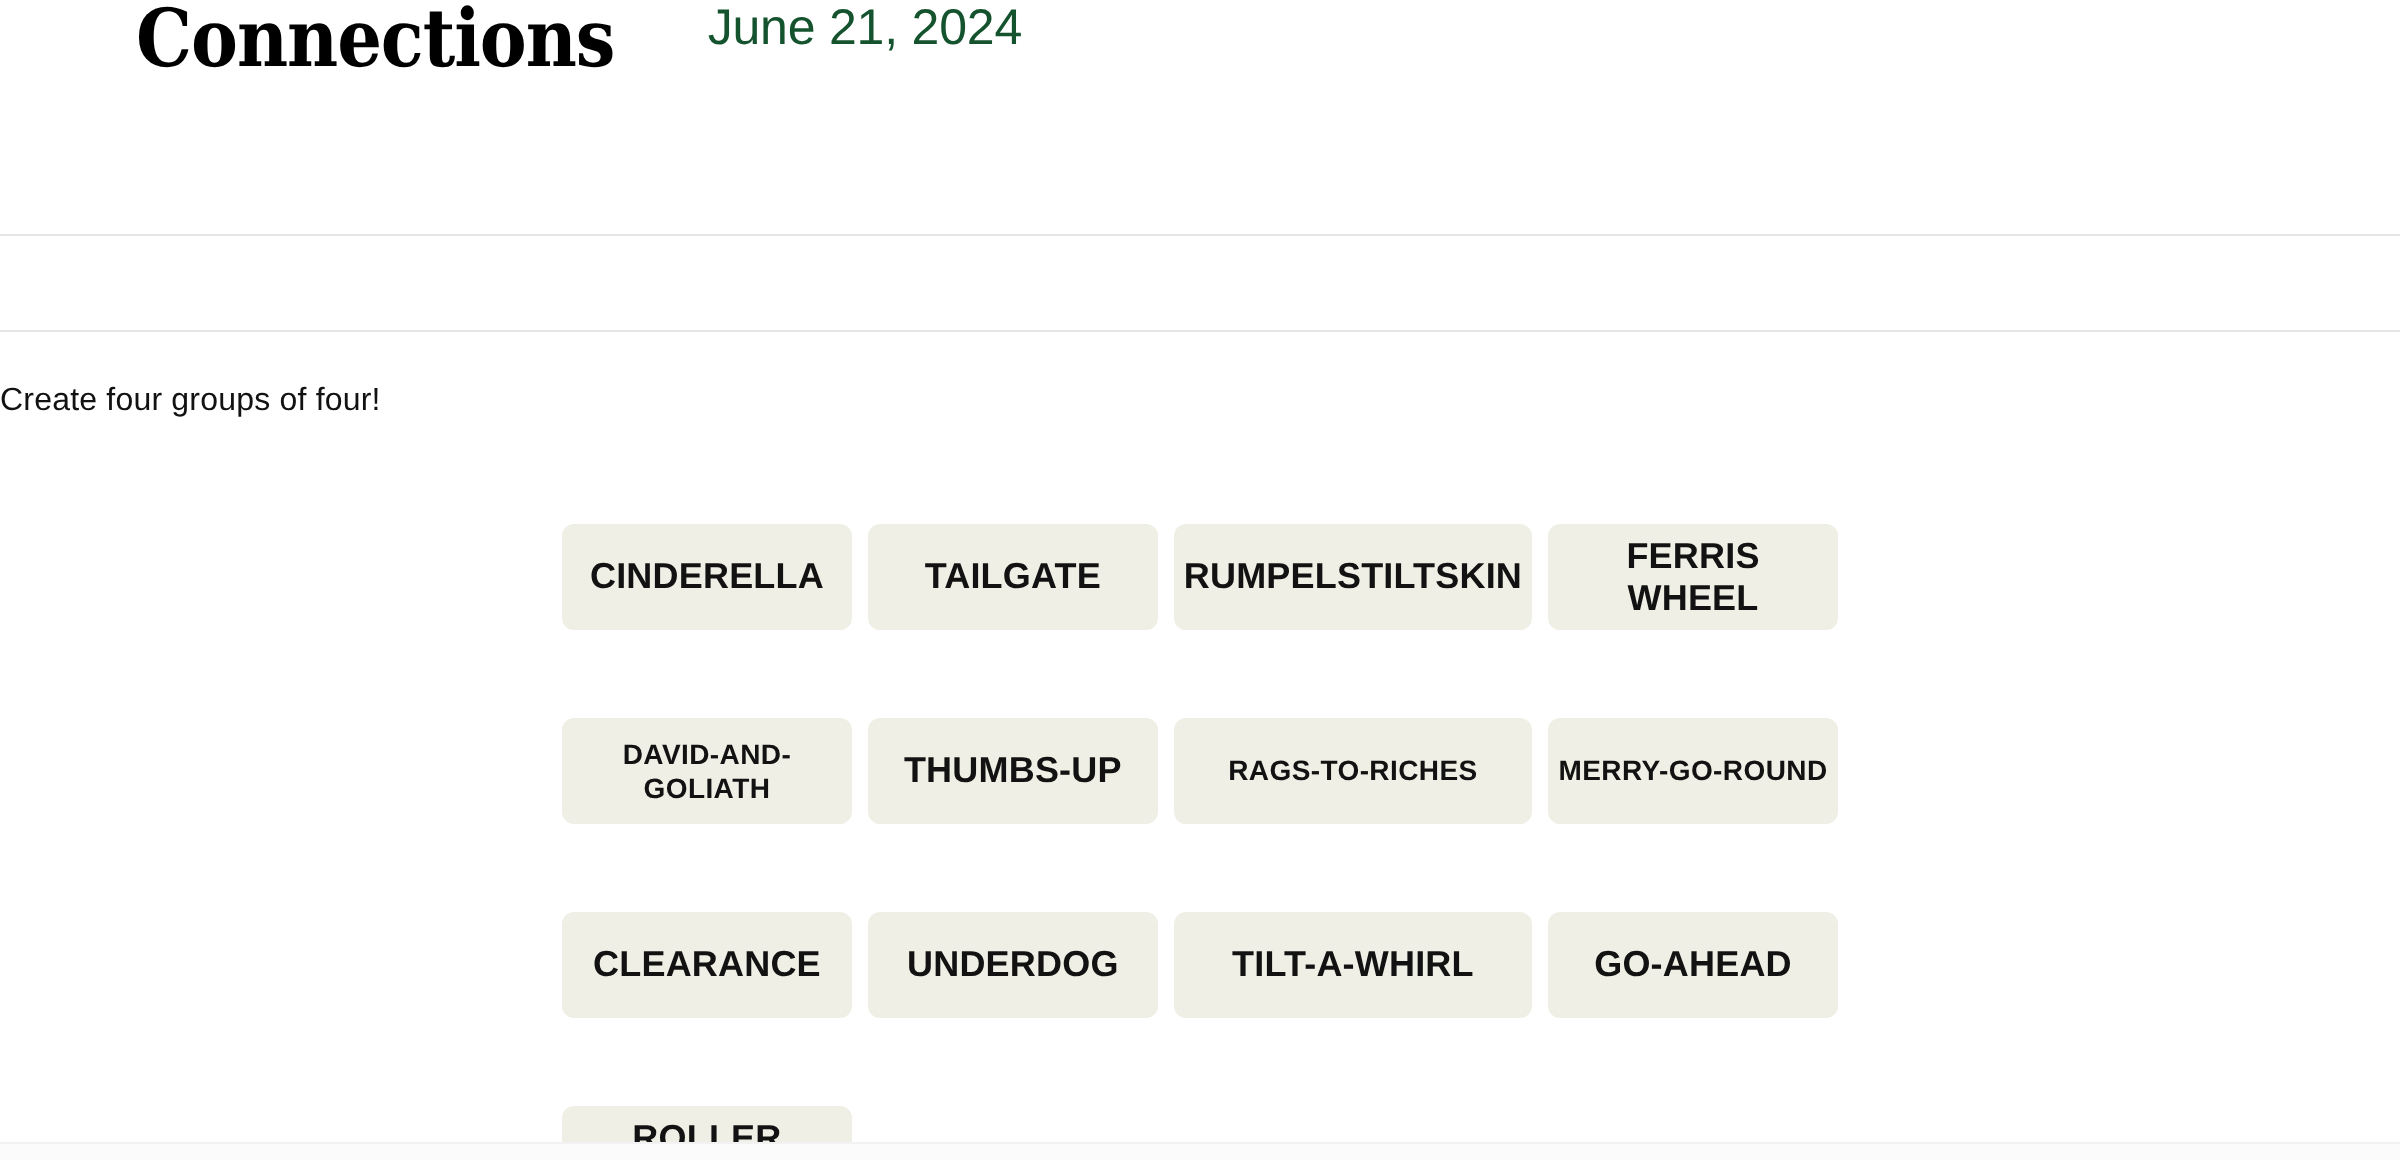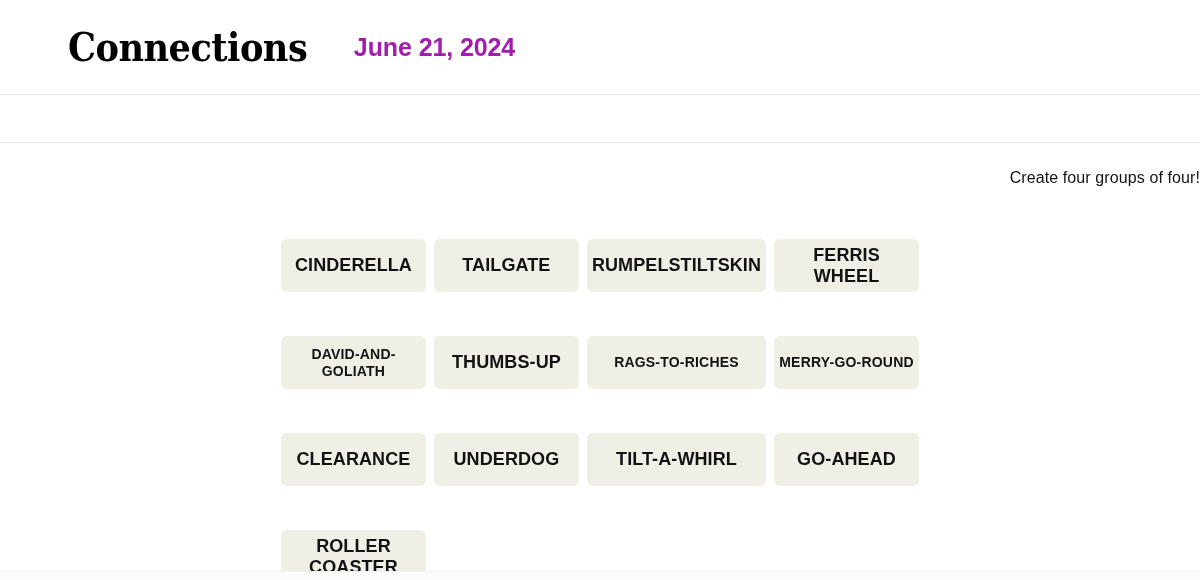--- a/index.html
+++ b/index.html
@@ -11,65 +11,64 @@
     height: 580px;
     background: #ffffff;
     font-family: "Liberation Sans", sans-serif;
     color: #121212;
     overflow: hidden;
     position: relative;
   }
 
   
   .masthead {
-    height: 95px;
+    height: 118px;
     box-sizing: border-box;
     display: flex;
-    align-items: center;
     padding-left: 68px;
     border-bottom: 1px solid #e6e6e6;
     background: #ffffff;
   }
   .game-title {
     font-family: "DejaVu Serif", "Liberation Serif", serif;
     font-weight: 700;
     font-size: 40px;
     letter-spacing: -0.6px;
     line-height: 1;
     color: #000000;
     transform: scaleX(0.88);
     transform-origin: left center;
     white-space: nowrap;
   }
   .game-date {
     font-family: "Liberation Sans", sans-serif;
     font-size: 25px;
-    font-weight: 700;
-    color: #a21caf;
+    font-weight: 400;
+    color: #14532d;
     margin-left: 14px;
     white-space: nowrap;
     letter-spacing: -0.1px;
   }
 
   
   .toolbar-strip {
     height: 47px;
     border-bottom: 1px solid #e6e6e6;
     background: #ffffff;
     display: flex;
     align-items: center;
   }
 
   
   .board-area {
     position: relative;
     height: 437px;
   }
   .instruction {
-    text-align: right;
+    text-align: left;
     font-size: 16px;
     font-weight: 400;
     color: #121212;
     padding-top: 26px;
     letter-spacing: 0.1px;
   }
   .grid {
     width: 638px;
     margin: 16px auto 0 auto;
     display: grid;

